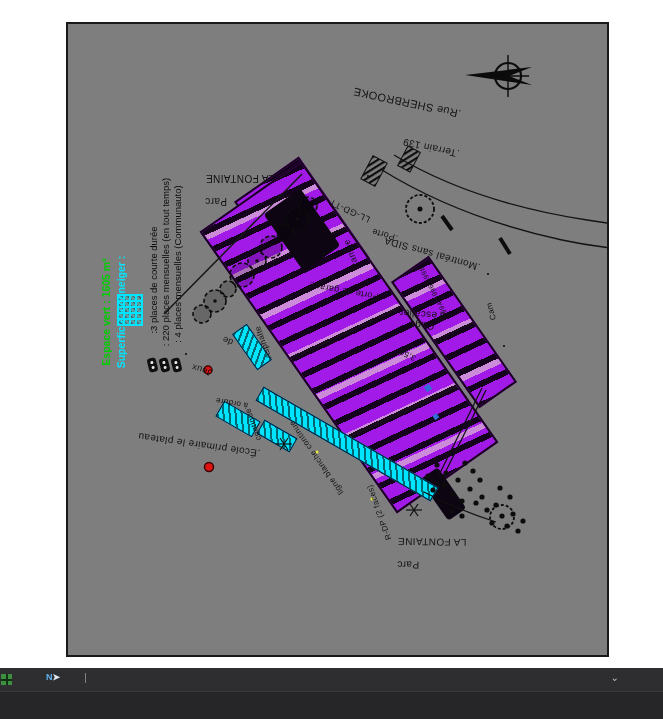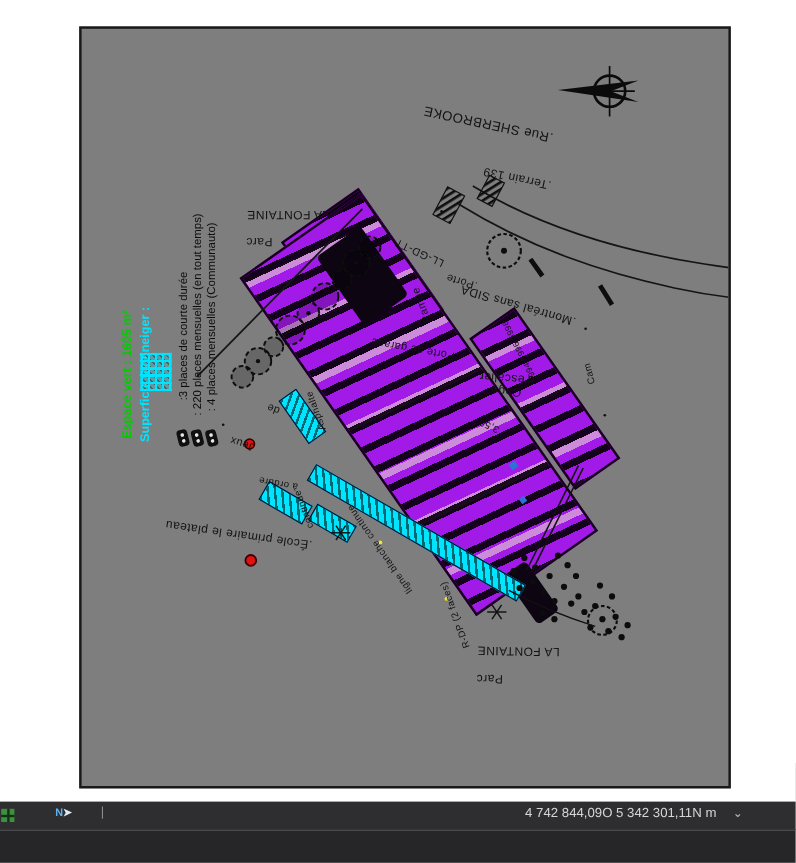--- a/index.html
+++ b/index.html
@@ -214,17 +214,16 @@
     <div class="leg leg-item" style="left:109px;top:240px;">: 4 places mensuelles (Communauto)</div>
     <div class="meter" style="left:80px;top:334px;"></div>
     <div class="meter" style="left:92px;top:334px;"></div>
     <div class="meter" style="left:104px;top:334px;"></div>
   </div>
 
   <div class="statusbar">
     <div class="sb-cross"></div>
     <div class="sb-nav"><span>N</span><span class="arr">➤</span></div>
     <div class="sb-sep">|</div>
-    <div class="sb-coords">4 742 844,09O 5 342 301,11N m</div>
     <div class="sb-chev">⌄</div>
   </div>
   <div class="bottompanel"></div>
 </div>
 
 </body></html>

